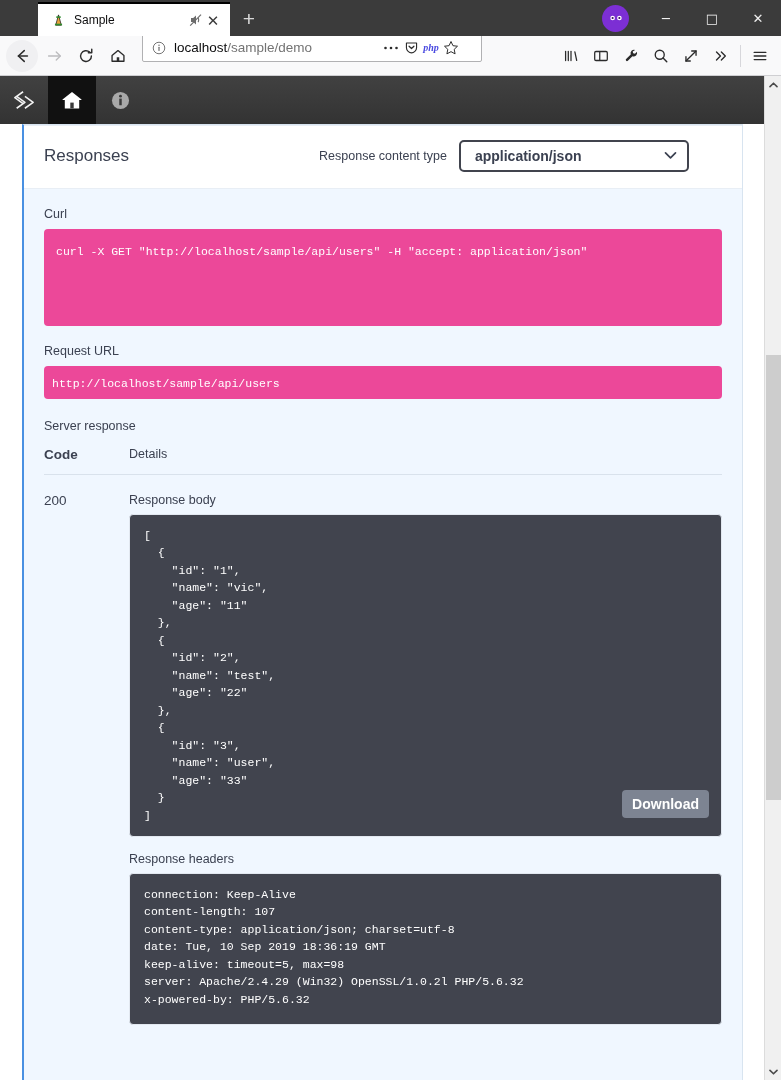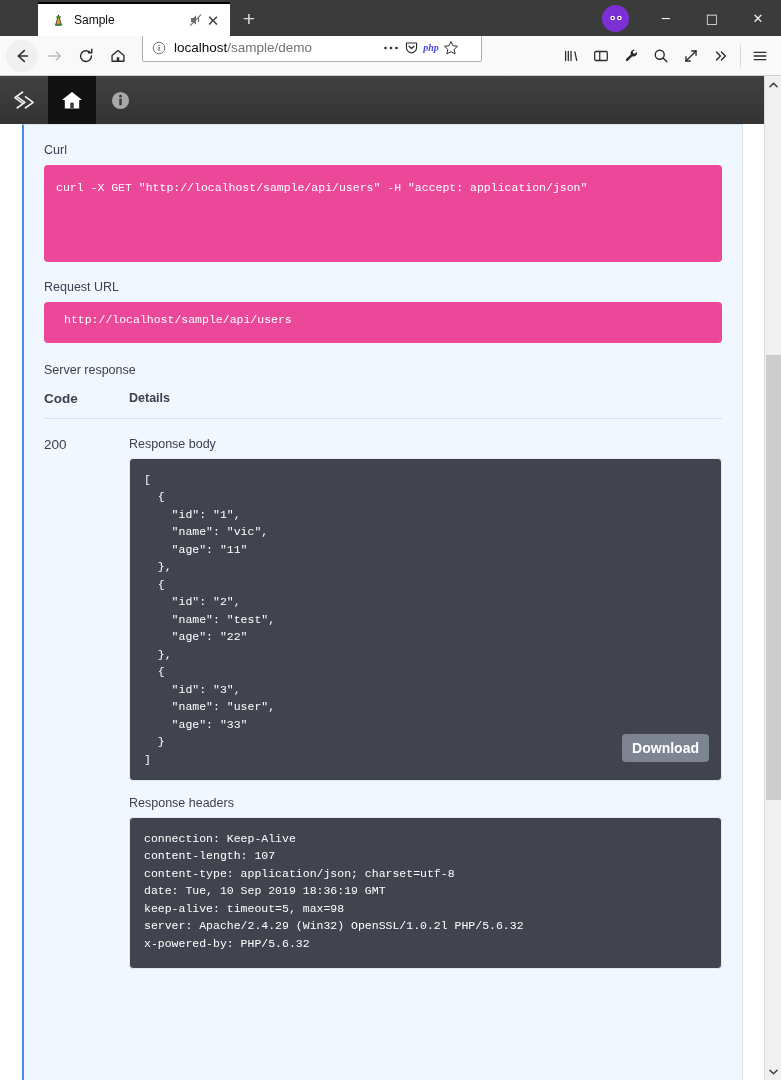--- a/index.html
+++ b/index.html
@@ -137,26 +137,26 @@
 
   .respbody { padding: 18px 20px 20px 20px; }
   .field-label { font-size: 12.5px; color:#3b4151; margin-bottom: 8px; }
   .code-dark {
     background: #ec4899; border-radius: 4px; color:#ffffff;
     font-family: "Liberation Mono", monospace; font-size: 11.5px;
     padding: 14px 12px; white-space: pre; overflow:hidden;
     line-height: 1.55;
   }
   .curl-box { height: 97px; }
-  .url-box { height: 41px; padding: 9px 20px; }
+  .url-box { height: 33px; padding: 9px 8px; }
   .server-resp { font-size: 12.5px; color:#3b4151; margin: 20px 0 0 0; }
   .code-table { margin-top: 14px; }
   .ct-head { display:flex; padding-bottom: 12px; border-bottom: 1px solid #d9e2ec; }
   .ct-code { width: 85px; font-size: 13.5px; font-weight:bold; color:#3b4151; }
-  .ct-details { font-size: 12.5px; color:#3b4151;font-weight:bold; }
+  .ct-details { font-size: 12.5px; color:#3b4151; }
   .ct-row { display:flex; padding-top: 18px; }
   .ct-row .ct-code { font-size: 13.5px; font-weight: 400; color:#3b4151; }
   .ct-row .ct-body { flex:1; }
   .rb-label { font-size: 12.5px; color:#3b4151; margin-bottom: 7px; }
   .rb-box {
     position:relative; background:#41444e; border-radius:4px;
     border:1px solid #e2e8f0;
     padding: 12px 14px; min-height: 300px;
   }
   .rb-box pre {
@@ -348,20 +348,32 @@
         <circle cx="10" cy="5.4" r="1.5" fill="#3a3a3a"></circle>
         <rect x="8.7" y="8" width="2.6" height="7" fill="#3a3a3a"></rect>
       </svg>
     </div>
   </div>
 
   <div class="viewport">
     <div class="panel">
 
 
+      <div class="resp-header">
+        <div class="resp-title">Responses</div>
+        <div class="rct-label">Response content type</div>
+        <div class="rct-select">
+          <span>application/json</span>
+          <span class="caret">
+            <svg width="13" height="9" viewBox="0 0 13 9">
+                <polyline points="1.5,1.8 6.5,6.8 11.5,1.8" stroke="#3b4151" stroke-width="1.7" fill="none" stroke-linecap="round" stroke-linejoin="round"></polyline>
+              </svg>
+          </span>
+        </div>
+      </div>
 
       <div class="respbody">
 
         <div class="field-label">Curl</div>
         <div class="code-dark curl-box">curl -X GET "http://localhost/sample/api/users" -H "accept: application/json"</div>
 
         <div class="field-label" style="margin-top:18px;">Request URL</div>
         <div class="code-dark url-box">http://localhost/sample/api/users</div>
 
         <div class="server-resp">Server response</div>

